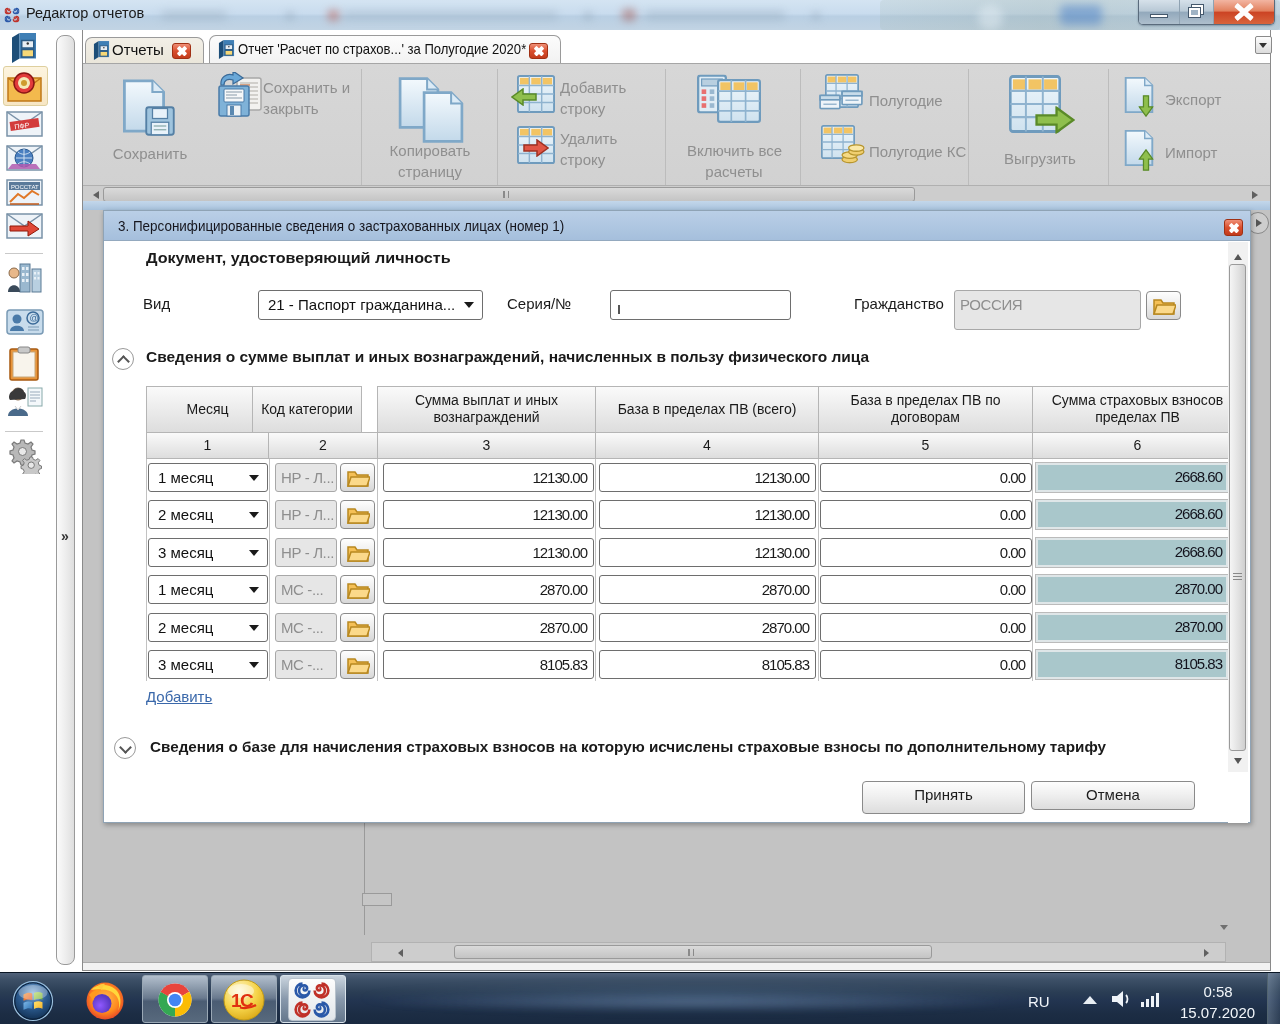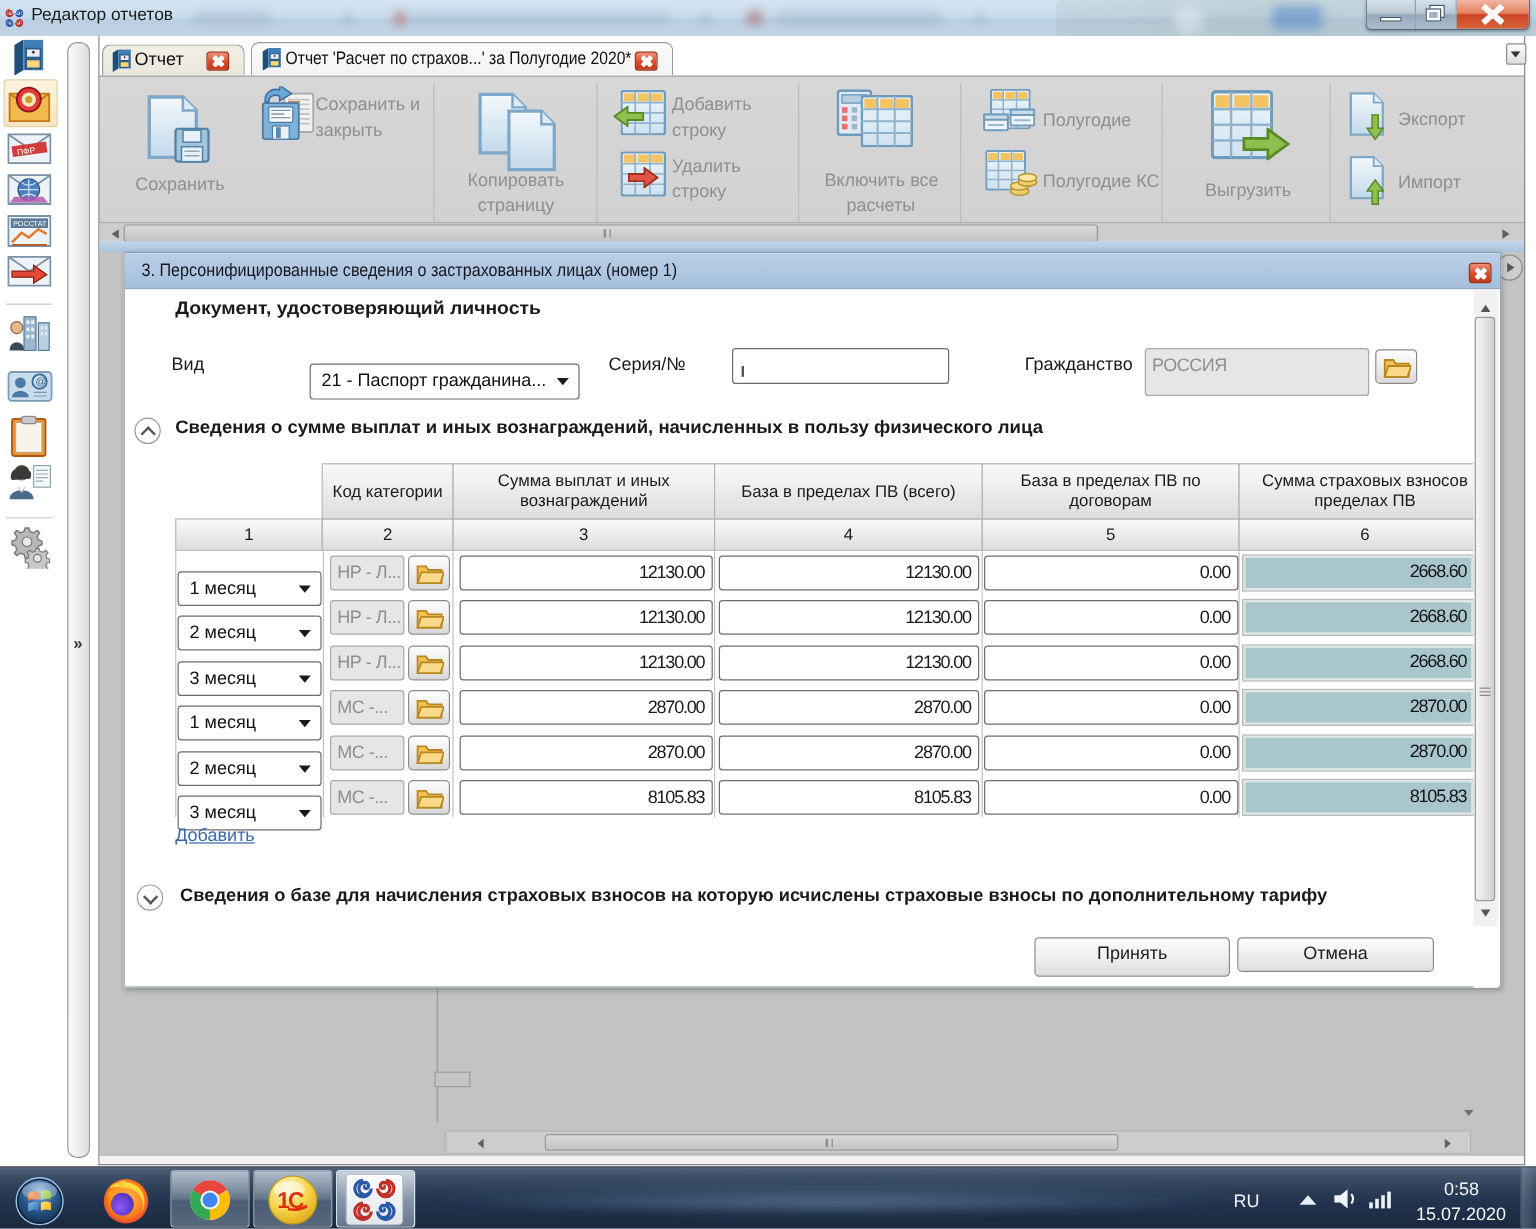--- a/index.html
+++ b/index.html
@@ -71,21 +71,21 @@
 #dlg-title span { position:absolute; left:14px; top:6px; font-size:15px; color:#16161e; transform:scaleX(.896); transform-origin:0 0; }
 #dlg-x { left:1120px; top:8px; width:19px; height:17px; }
 
 .lbl { position:absolute; font-size:15px; color:#1a1a1a; white-space:nowrap; }
 .bold { font-weight:bold; }
 .input { position:absolute; background:#fff; border:1px solid #6e6e6e; border-radius:3px;
   font-size:15px; color:#1a1a1a; }
 .num { text-align:right; padding:5px 6px 0 0; letter-spacing:-1px; }
 .disabled { position:absolute; background:#e6e6e6; border:1px solid #a8a8a8; color:#8e8e8e;
   padding:5px 0 0 5px; border-radius:3px; font-size:15px; overflow:hidden; white-space:nowrap; letter-spacing:-0.4px; }
-.combo { position:absolute; background:#fff; border:1px solid #6e6e6e; border-radius:3px;margin-top:13px; }
+.combo { position:absolute; background:#fff; border:1px solid #6e6e6e; border-radius:3px; }
 .combo .tx { position:absolute; left:9px; top:5px; white-space:nowrap; font-size:15px; color:#111; }
 .combo .ar { position:absolute; right:8px; top:11px; width:0; height:0;
   border:5px solid transparent; border-top:6px solid #1a1a1a; border-bottom:none; }
 .folderbtn { position:absolute; width:35px; height:29px;
   background:linear-gradient(180deg,#fefefe,#ececec 50%,#d8d8d8); border:1px solid #8a8a8a; border-radius:4px; }
 .teal { position:absolute; background:#a9c7cb; border:2px solid #dfe6e8; outline:1px solid #bbbbbb;
   font-size:15px; text-align:right; color:#13131d; padding:3px 4px 0 0; letter-spacing:-1px; }
 .circbtn { position:absolute; width:22px; height:22px; border:1.5px solid #9a9a9a; border-radius:50%; background:#fff; }
 .chevmark { position:absolute; width:9px; height:9px; border:2.5px solid #555; border-right:none; border-bottom:none; }
 
@@ -329,21 +329,21 @@
       <div class="chev">»</div>
     </div>
 </div>
 
 <div class="abs" id="mainwin">
   <div class="abs" id="tabrow-bg"></div>
   <div class="tab" id="tab1">
     <svg class="abs" style="left:7px;top:3px" width="17" height="19" viewBox="0 0 18 20">
         <use href="#cabinet"></use>
       </svg>
-    <div class="tabtxt" style="left:26px;top:3px">Отчет</div>
+    <div class="tabtxt" style="left:26px;top:3px">Отчеты</div>
     <div class="xbtn" style="left:86px;top:5px"></div>
   </div>
   <div class="tab" id="tab2">
     <svg class="abs" style="left:8px;top:4px" width="17" height="19" viewBox="0 0 18 20">
         <use href="#cabinet"></use>
       </svg>
     <div class="tabtxt" style="left:28px;top:4px;transform:scaleX(.87);transform-origin:0 0">Отчет 'Расчет по страхов...' за Полугодие 2020*</div>
     <div class="xbtn" style="left:319px;top:7px"></div>
   </div>
   <div class="abs" id="tabdrop"></div>
@@ -499,21 +499,22 @@
   <div class="folderbtn" style="left:1042px;top:80px">
       <svg style="position:absolute;left:5px;top:4px" width="24" height="20" viewBox="0 0 24 20">
         <use href="#folder"></use>
       </svg>
     </div>
 
   <div class="circbtn" style="left:8px;top:137px"></div>
   <div class="chevmark" style="left:14.5px;top:146px;transform:rotate(45deg)"></div>
   <div class="lbl bold" style="left:42px;top:137px;transform:scaleX(1.032);transform-origin:0 0">Сведения о сумме выплат и иных вознаграждений, начисленных в пользу физического лица</div>
 
-  <div class="th" style="left:164px;top:175px;width:110px;height:47px;padding-top:14px">Код категории</div>
+  <div class="th" style="left:42px;top:175px;width:123px;height:47px;padding-top:14px">Месяц</div>
+  <div class="th" style="left:148px;top:175px;width:110px;height:47px;padding-top:14px">Код категории</div>
   <div class="th" style="left:273px;top:175px;width:219px;height:47px;padding-top:5px">Сумма выплат и иных<br>вознаграждений</div>
   <div class="th" style="left:714px;top:175px;width:215px;height:47px;padding-top:5px">База в пределах ПВ по<br>договорам</div>
   <div class="th" style="left:491px;top:175px;width:224px;height:47px;padding-top:14px">База в пределах ПВ (всего)</div>
   <div class="th" style="left:928px;top:175px;width:211px;height:47px;padding-top:5px">Сумма страховых взносов<br>пределах ПВ</div>
   <div class="th" style="left:42px;top:221px;width:123px;height:27px;padding-top:4px">1</div>
   <div class="th" style="left:164px;top:221px;width:110px;height:27px;padding-top:4px">2</div>
   <div class="th" style="left:273px;top:221px;width:219px;height:27px;padding-top:4px">3</div>
   <div class="th" style="left:491px;top:221px;width:224px;height:27px;padding-top:4px">4</div>
   <div class="th" style="left:714px;top:221px;width:215px;height:27px;padding-top:4px">5</div>
   <div class="th" style="left:928px;top:221px;width:211px;height:27px;padding-top:4px">6</div>

